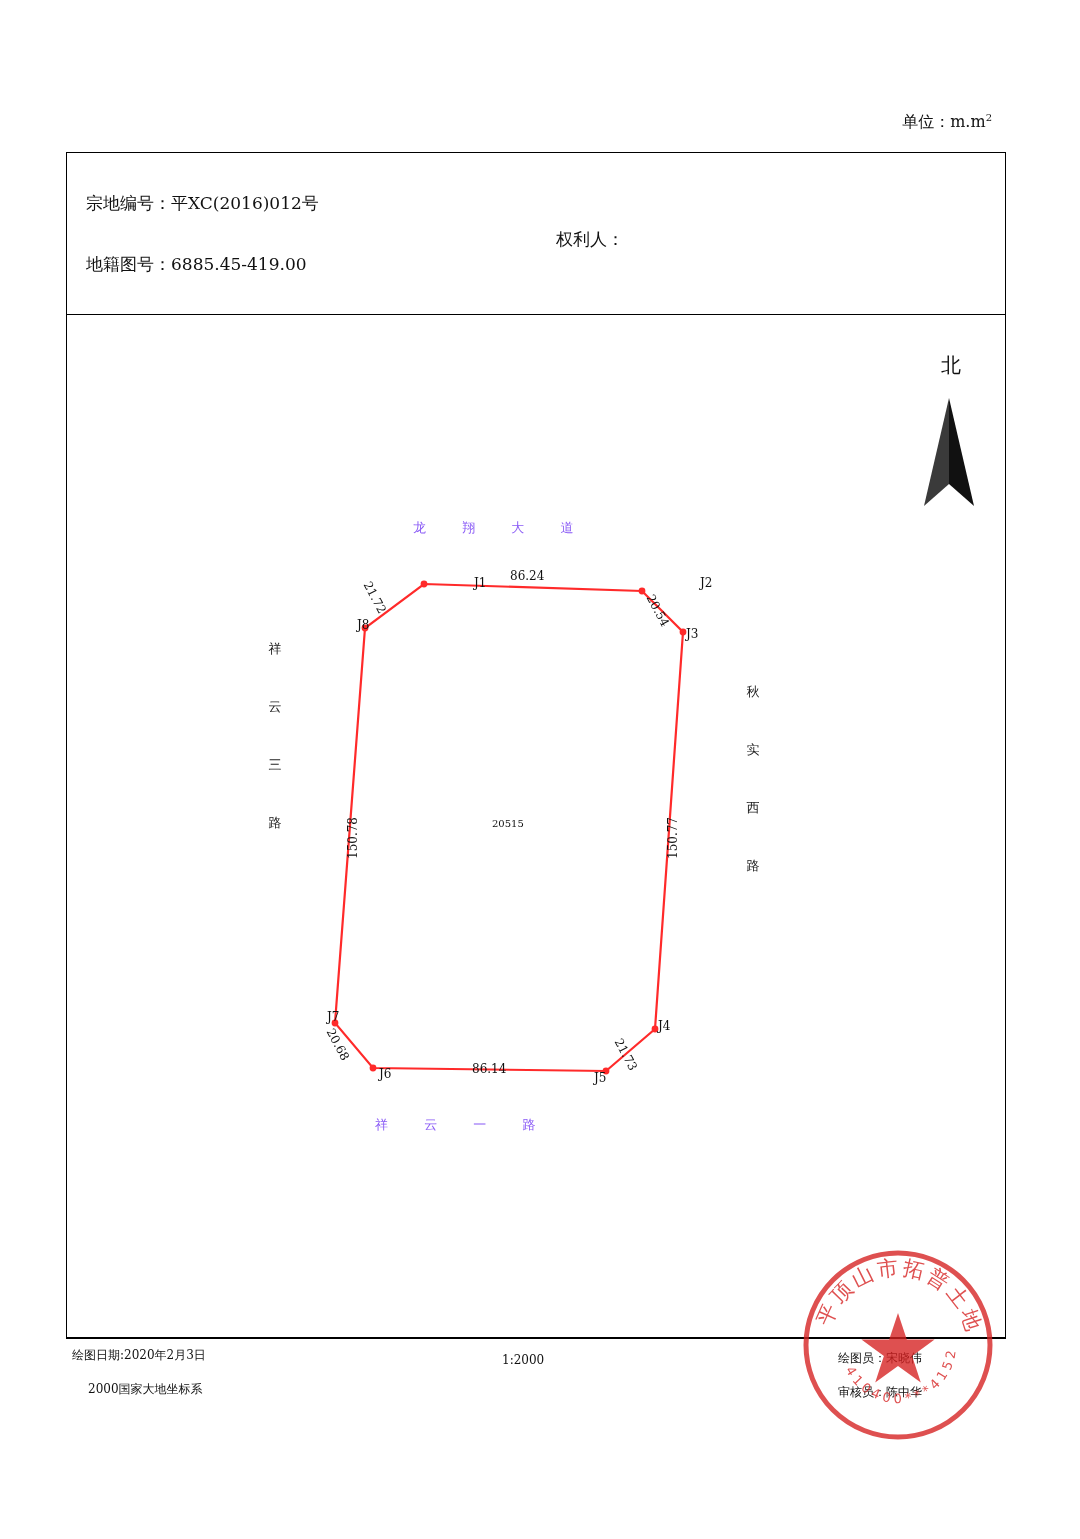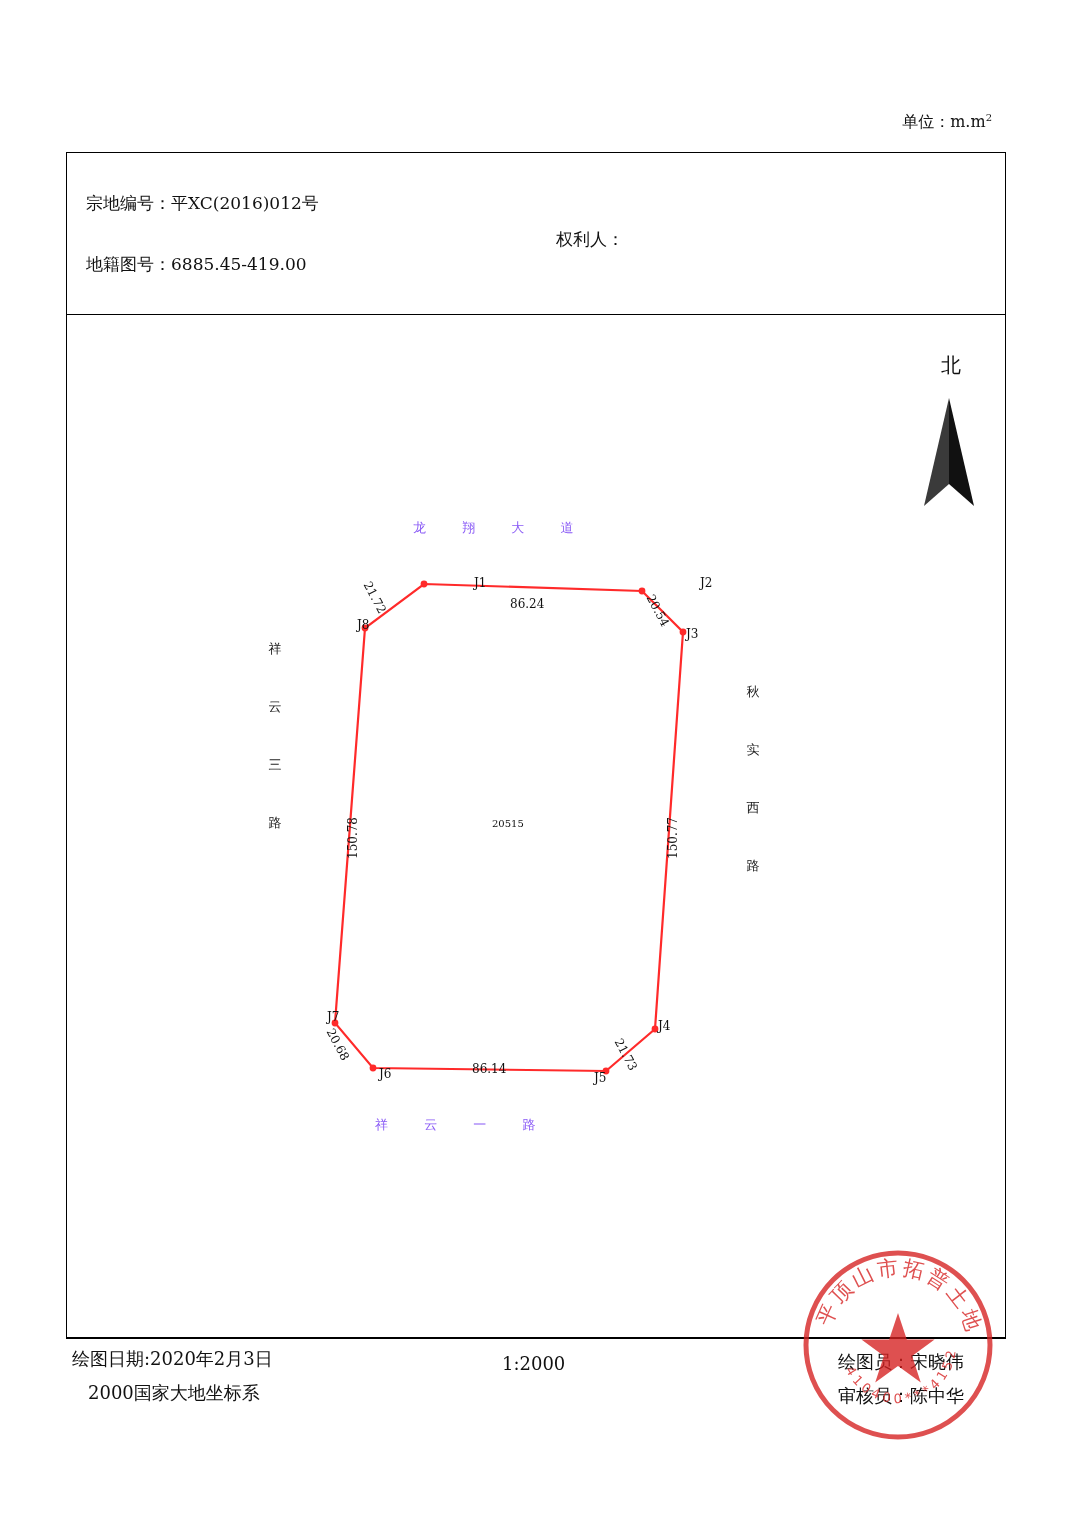--- a/index.html
+++ b/index.html
@@ -138,21 +138,21 @@
   
   #footer-divider {
     position: absolute;
     left: 66px; top: 1338px;
     width: 940px;
     height: 0;
     border-top: 1.6px solid #000;
   }
   .footer-text {
     position: absolute;
-    font-size: 18px;
+    font-size: 12px;
     font-family: "DejaVu Serif", serif;
     white-space: nowrap;
   }
   #draw-date   { left: 72px; top: 1347px; }
   #coord-sys   { left: 72px; top: 1381px; margin-left: 16px; }
   #scale       { left: 502px; top: 1353px; font-family: "DejaVu Serif", serif; }
   #drafter     { left: 838px; top: 1350px; }
   #reviewer    { left: 838px; top: 1384px; }
 
   
@@ -219,21 +219,21 @@
 
     <div class="pt-label" style="left:408px; top:262px;">J1</div>
     <div class="pt-label" style="left:634px; top:262px;">J2</div>
     <div class="pt-label" style="left:620px; top:313px;">J3</div>
     <div class="pt-label" style="left:592px; top:705px;">J4</div>
     <div class="pt-label" style="left:528px; top:757px;">J5</div>
     <div class="pt-label" style="left:301px; top:753px;margin-left:12px;">J6</div>
     <div class="pt-label" style="left:261px; top:696px;text-align:right;">J7</div>
     <div class="pt-label" style="left:291px; top:304px;">J8</div>
 
-    <div class="len-label" style="left:444px; top:255px;margin-top:28px;">86.24</div>
+    <div class="len-label" style="left:444px; top:255px;">86.24</div>
     <div class="len-label len-d2" style="left:590px; top:278px;">20.54</div>
     <div class="len-label len-v" style="left:600px; top:545px;">150.77</div>
     <div class="len-label len-d2" style="left:558px; top:722px;">21.73</div>
     <div class="len-label" style="left:406px; top:748px;">86.14</div>
     <div class="len-label len-d2" style="left:270px; top:712px;">20.68</div>
     <div class="len-label len-v" style="left:280px; top:545px;">150.78</div>
     <div class="len-label len-d2" style="left:307px; top:265px;">21.72</div>
 
     <div id="area-label" style="position:absolute; left:426px; top:504px;">20515</div>
   </div>

